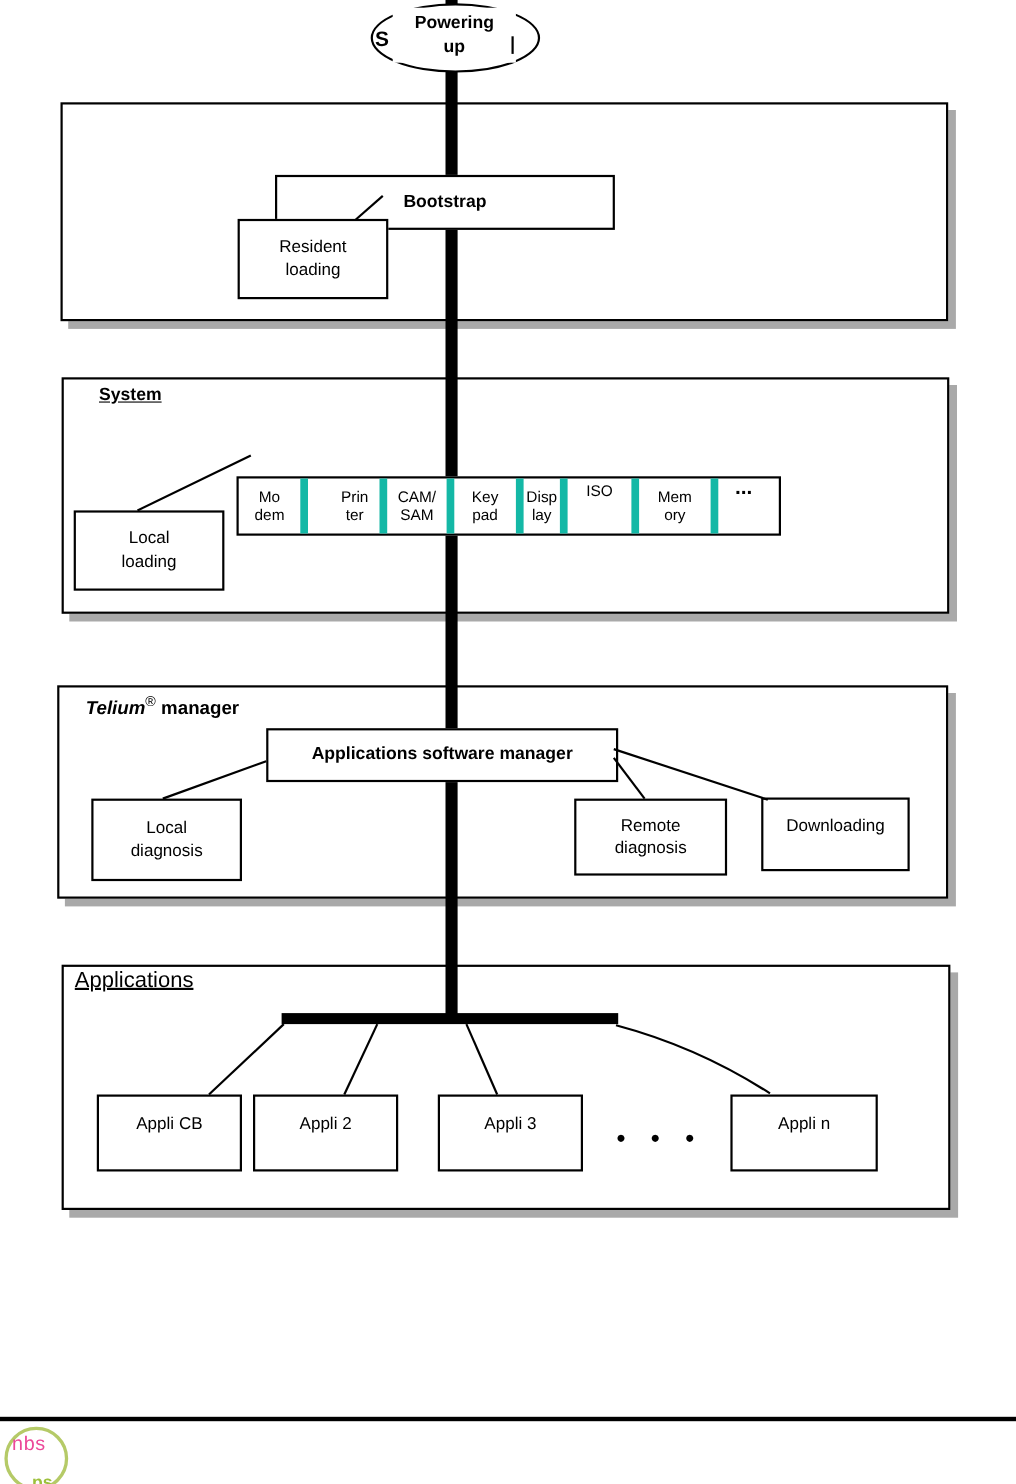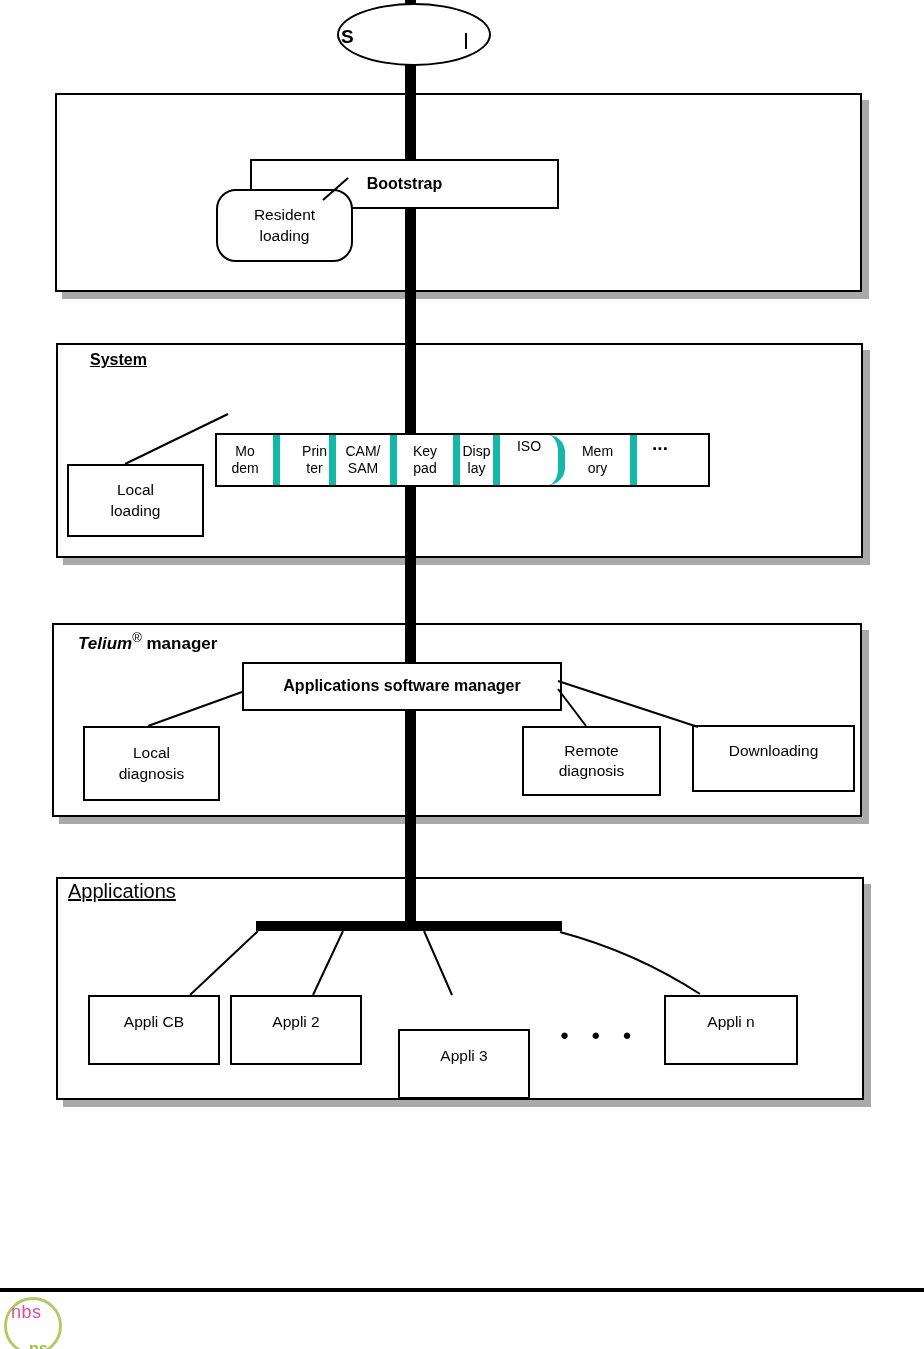--- a/index.html
+++ b/index.html
@@ -73,62 +73,64 @@
   <div class="section" style="left:55px;top:93px;width:803px;height:195px;"></div>
   <div class="section" style="left:56px;top:343px;width:803px;height:211px;"></div>
   <div class="section" style="left:52px;top:623px;width:806px;height:190px;"></div>
   <div class="section" style="left:56px;top:877px;width:804px;height:219px;"></div>
 
   <div class="trunk"></div>
   <div class="tbar"></div>
 
   <div class="ellipse"></div>
   <div class="start-partial">S</div>
+  <div class="start-label">Powering
+up</div>
   <div class="start-tick"></div>
 
   <div class="box bold" style="left:250px;top:131px;width:305px;height:46px;font-size:16px;margin-top:28px;">Bootstrap</div>
-  <div class="box" style="left:216px;top:189px;width:133px;height:69px;border-radius:20px;">Resident
+  <div class="box" style="left:216px;top:199px;width:133px;height:69px;">Resident
 loading</div>
 
   <div class="title t-system">System</div>
 
   <div class="drivers">
     <div class="drv" style="width:63px;">Mo
 dem</div>
-    <div class="drv" style="width:56px;padding-left:20px;">Prin
+    <div class="drv" style="width:72px;padding-left:20px;">Prin
 ter</div>
     <div class="drv" style="width:61px;">CAM/
 SAM</div>
     <div class="drv" style="width:63px;">Key
 pad</div>
     <div class="drv" style="width:40px;">Disp
 lay</div>
-    <div class="drv top" style="width:65px;border-radius:17px;">ISO</div>
+    <div class="drv top" style="width:65px;">ISO</div>
     <div class="drv" style="width:72px;">Mem
 ory</div>
     <div class="drv dots" style="width:46px;">...</div>
   </div>
 
   <div class="box" style="left:67px;top:464px;width:133px;height:69px;">Local
 loading</div>
 
   <div class="title t-telium">
     <span class="brand">Telium</span><span class="reg">®</span><span class="rest"> manager</span>
   </div>
   <div class="box bold" style="left:242px;top:662px;width:316px;height:45px;font-size:16px;">Applications software manager</div>
   <div class="box" style="left:83px;top:726px;width:133px;height:71px;">Local
 diagnosis</div>
   <div class="box" style="left:522px;top:726px;width:135px;height:66px;">Remote
 diagnosis</div>
-  <div class="box top-align" style="left:692px;top:725px;width:163px;height:67px;padding-top:14px;box-sizing:border-box;">Downloading</div>
+  <div class="box top-align" style="left:692px;top:725px;width:135px;height:67px;padding-top:14px;box-sizing:border-box;">Downloading</div>
 
   <div class="title t-apps">Applications</div>
   <div class="box top-align" style="left:88px;top:995px;width:132px;height:70px;padding-top:15px;box-sizing:border-box;">Appli CB</div>
   <div class="box top-align" style="left:230px;top:995px;width:132px;height:70px;padding-top:15px;box-sizing:border-box;">Appli 2</div>
-  <div class="box top-align" style="left:398px;top:1029px;width:132px;height:70px;padding-top:15px;box-sizing:border-box;">Appli 3</div>
+  <div class="box top-align" style="left:398px;top:995px;width:132px;height:70px;padding-top:15px;box-sizing:border-box;">Appli 3</div>
   <div class="box top-align" style="left:664px;top:995px;width:134px;height:70px;padding-top:15px;box-sizing:border-box;">Appli n</div>
   <div class="app-dots">● ● ●</div>
 
   <svg class="connectors" width="924" height="1349" viewBox="0 0 924 1349">
     <line x1="348" y1="178" x2="323" y2="200" stroke="#000" stroke-width="2"></line>
     <line x1="228" y1="414" x2="125" y2="464" stroke="#000" stroke-width="2"></line>
     <line x1="242" y1="692" x2="148" y2="726" stroke="#000" stroke-width="2"></line>
     <line x1="558" y1="689" x2="586" y2="726" stroke="#000" stroke-width="2"></line>
     <line x1="558" y1="681" x2="698" y2="727" stroke="#000" stroke-width="2"></line>
     <line x1="258" y1="931" x2="190" y2="995" stroke="#000" stroke-width="2"></line>

